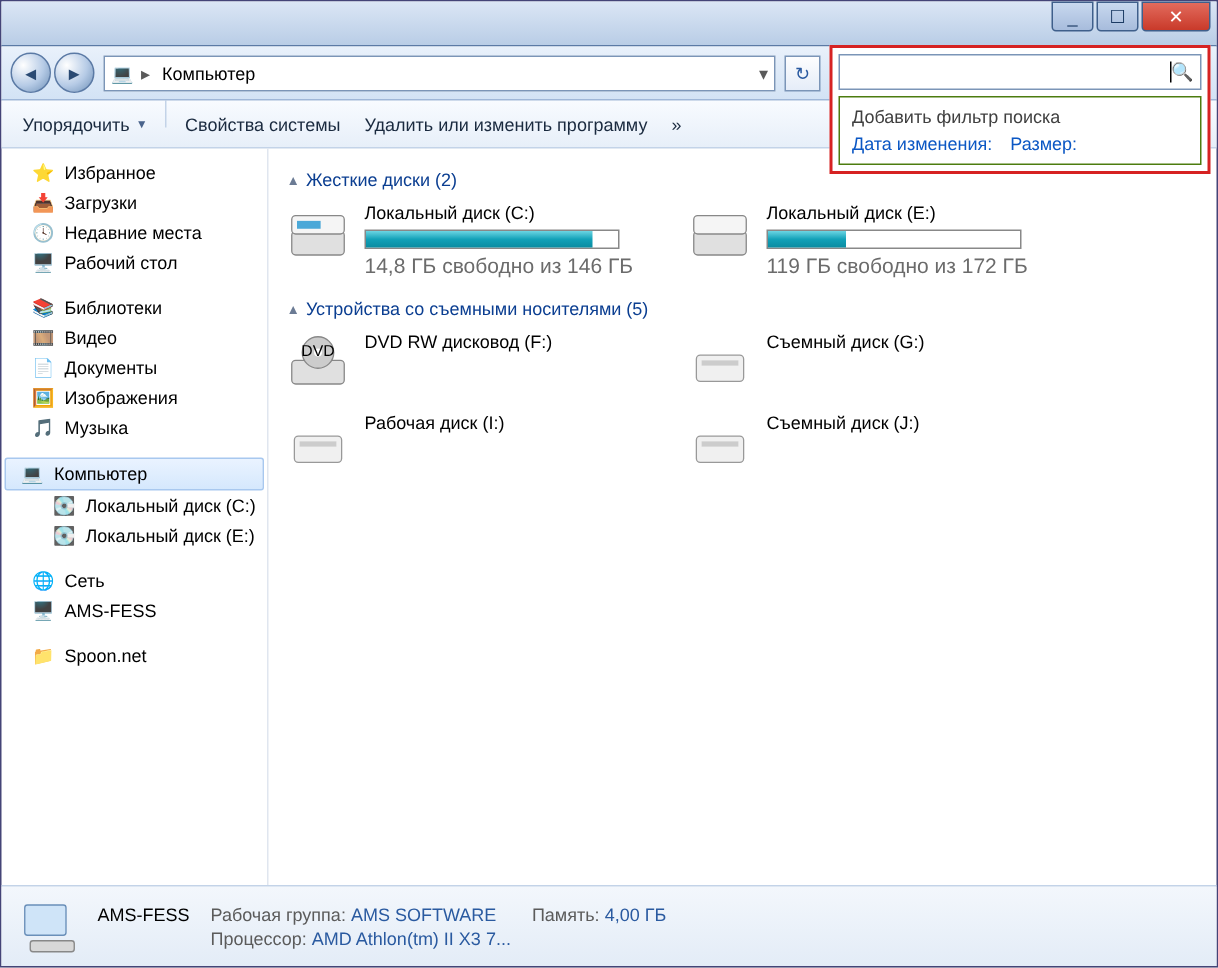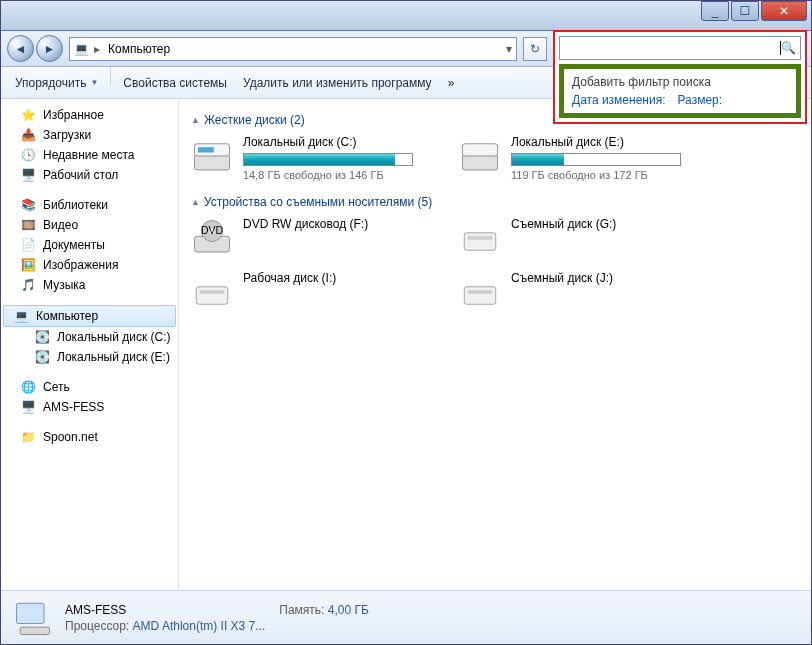--- a/index.html
+++ b/index.html
@@ -11,21 +11,21 @@
   .addrrow { height: 36px; background: linear-gradient(#e9f1fb,#d3e3f5); display: flex; align-items: center; padding: 0 6px; gap: 6px; position: relative; border-bottom: 1px solid #9fb7d8; }
   .navcircles { display: flex; gap: 2px; }
   .navc { width: 27px; height: 27px; border-radius: 50%; background: radial-gradient(circle at 30% 30%, #fff, #b6cbe6 55%, #6d8fb6); border: 1px solid #5b7aa5; display: flex; align-items: center; justify-content: center; color: #2a4a73; }
   .addressbar { flex: 1; height: 24px; background: #fff; border: 1px solid #7b95b7; display: flex; align-items: center; padding: 0 4px; gap: 4px; }
   .addressbar .crumb { padding:0 4px;}
   .refbtn { width: 24px; height: 24px; border: 1px solid #7b95b7; background: linear-gradient(#fdfdfe,#e5edf8); display: flex; align-items: center; justify-content: center; color: #2a5aa0; }
 
   .searchpop { position: absolute; right: 4px; top: 29px; width: 254px; border: 2px solid #d62222; background: #fff; z-index: 50; }
   .searchpop .sinputwrap { border: 1px solid #7b95b7; margin: 4px; height: 24px; display: flex; align-items: center; padding: 0 4px; justify-content: space-between; }
   .sinputwrap input { border: none; outline: none; flex: 1; font-size: 13px; }
-  .searchdrop { border: 5px solid #4d7c0f; margin: 0 4px 4px 4px; padding: 6px 8px; background: #fff; }
+  .searchdrop { border: 1px solid #4d7c0f; margin: 0 4px 4px 4px; padding: 6px 8px; background: #fff; }
   .searchdrop .lbl { color: #404040; margin-bottom: 4px; }
   .searchdrop .links { display: flex; gap: 12px; }
   .searchdrop .links a { color: #0b57c4; text-decoration: none; }
 
   .toolbar { height: 32px; border-bottom: 1px solid #c3d3e8; display: flex; padding: 0 8px; gap: 4px; background: linear-gradient(#f8fbff,#e7eff9); }
   .toolitem { padding: 4px 6px; display: flex; align-items: center; gap: 4px; color: #1a2a3f; cursor: default; }
   .toolitem .dd { font-size: 8px; color: #4a648c; }
   .sep { width: 1px; height: 18px; background: #c3d3e8; margin: 0 2px; }
   .tool-right { margin-left: auto; display: flex; align-items: center; gap: 6px; }
   .icobtn { width: 24px; height: 22px; display: flex; align-items: center; justify-content: center; color: #4a648c; }
@@ -42,21 +42,21 @@
   .content { flex: 1; overflow: auto; padding: 8px 12px; }
   .cathdr { color: #0b3e91; font-size: 13px; margin: 6px 0 8px 0; display: flex; align-items: center; gap: 4px; }
   .cathdr .tri { font-size: 9px; color: #6b7b94; }
   .drivegrid { display: flex; flex-wrap: wrap; gap: 12px 18px; }
   .drive { width: 250px; display: flex; gap: 10px; align-items: flex-start; }
   .driveico { width: 42px; height: 42px; flex-shrink: 0; }
   .driveinfo { flex: 1; }
   .drivename { color: #000; margin-bottom: 4px; }
   .bar { width: 170px; height: 13px; border: 1px solid #888; background: #fff; margin-bottom: 3px; position: relative; }
   .barfill { height: 100%; background: linear-gradient(#6bd5e3,#12a1b8 50%, #0a8ca1); }
-  .freetxt { color: #6b6b6b; font-size: 11px; }
+  .freetxt { color: #6b6b6b; font-size: 14px; }
 
   .status { position: absolute; left: 0; right: 0; bottom: 0; height: 54px; border-top: 1px solid #c3d3e8; background: linear-gradient(#f3f7fc,#e3ecf7); display: flex; align-items: center; padding: 4px 10px; gap: 10px; }
   .pcico { width: 44px; height: 44px; }
   .statgrid { display: grid; grid-template-columns: auto auto auto auto; gap: 2px 14px; font-size: 11px; color: #5b5b5b;}
   .statgrid b { font-weight: normal; color: #000; }
   .statgrid .v { color: #2a5aa0; }
 </style>
 </head>
 <body>
 
@@ -272,20 +272,21 @@
     </div>
   </div>
 
   <div class="status">
     <svg class="pcico" viewBox="0 0 48 48">
         <rect x="6" y="8" width="30" height="22" rx="2" fill="#cfe4f8" stroke="#6a8fb9"></rect>
         <rect x="10" y="34" width="32" height="8" rx="2" fill="#d8d8d8" stroke="#888"></rect>
       </svg>
     <div class="statgrid">
       <b>AMS-FESS</b>
+      <span><span>Рабочая группа:</span> <span class="v">AMS SOFTWARE</span></span>
       <span><span>Память:</span> <span class="v">4,00 ГБ</span></span>
       <span></span>
       <span></span>
       <span><span>Процессор:</span> <span class="v">AMD Athlon(tm) II X3 7...</span></span>
       <span></span>
         <span></span>
     </div>
   </div>
 
 </div>

